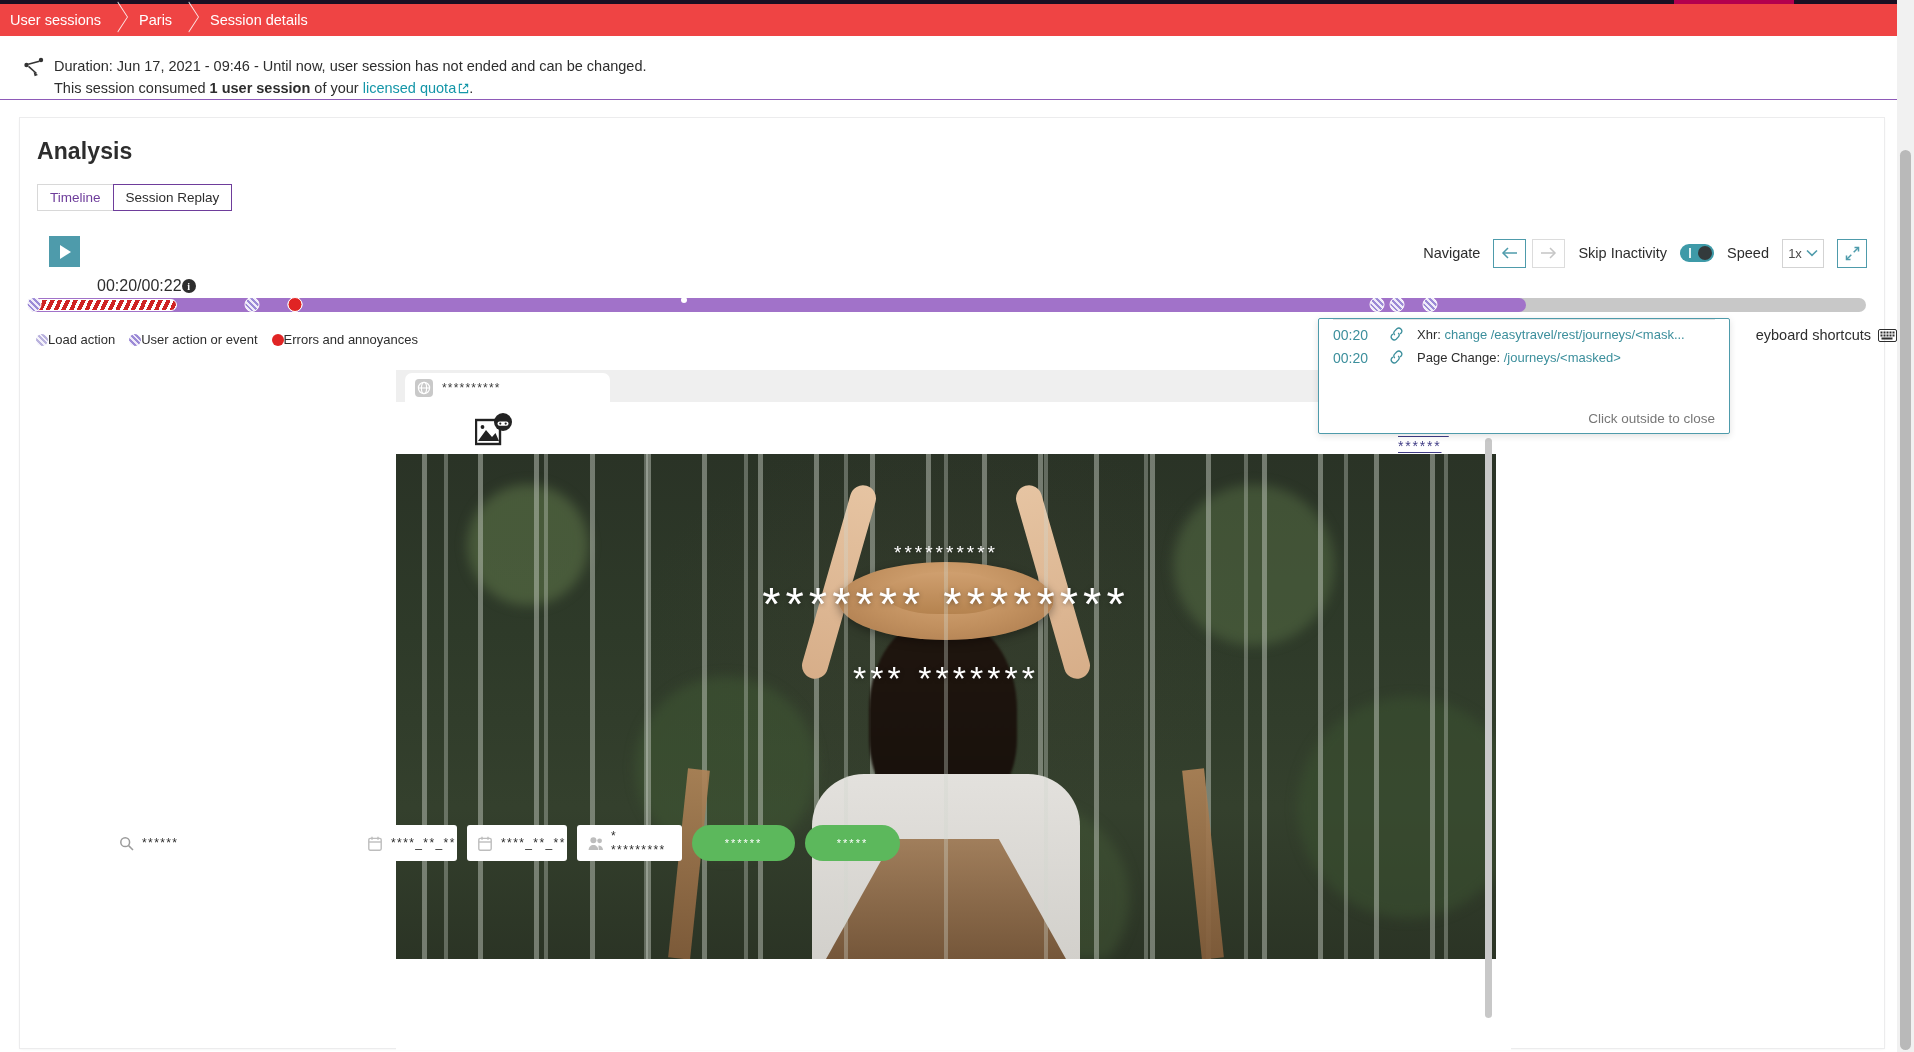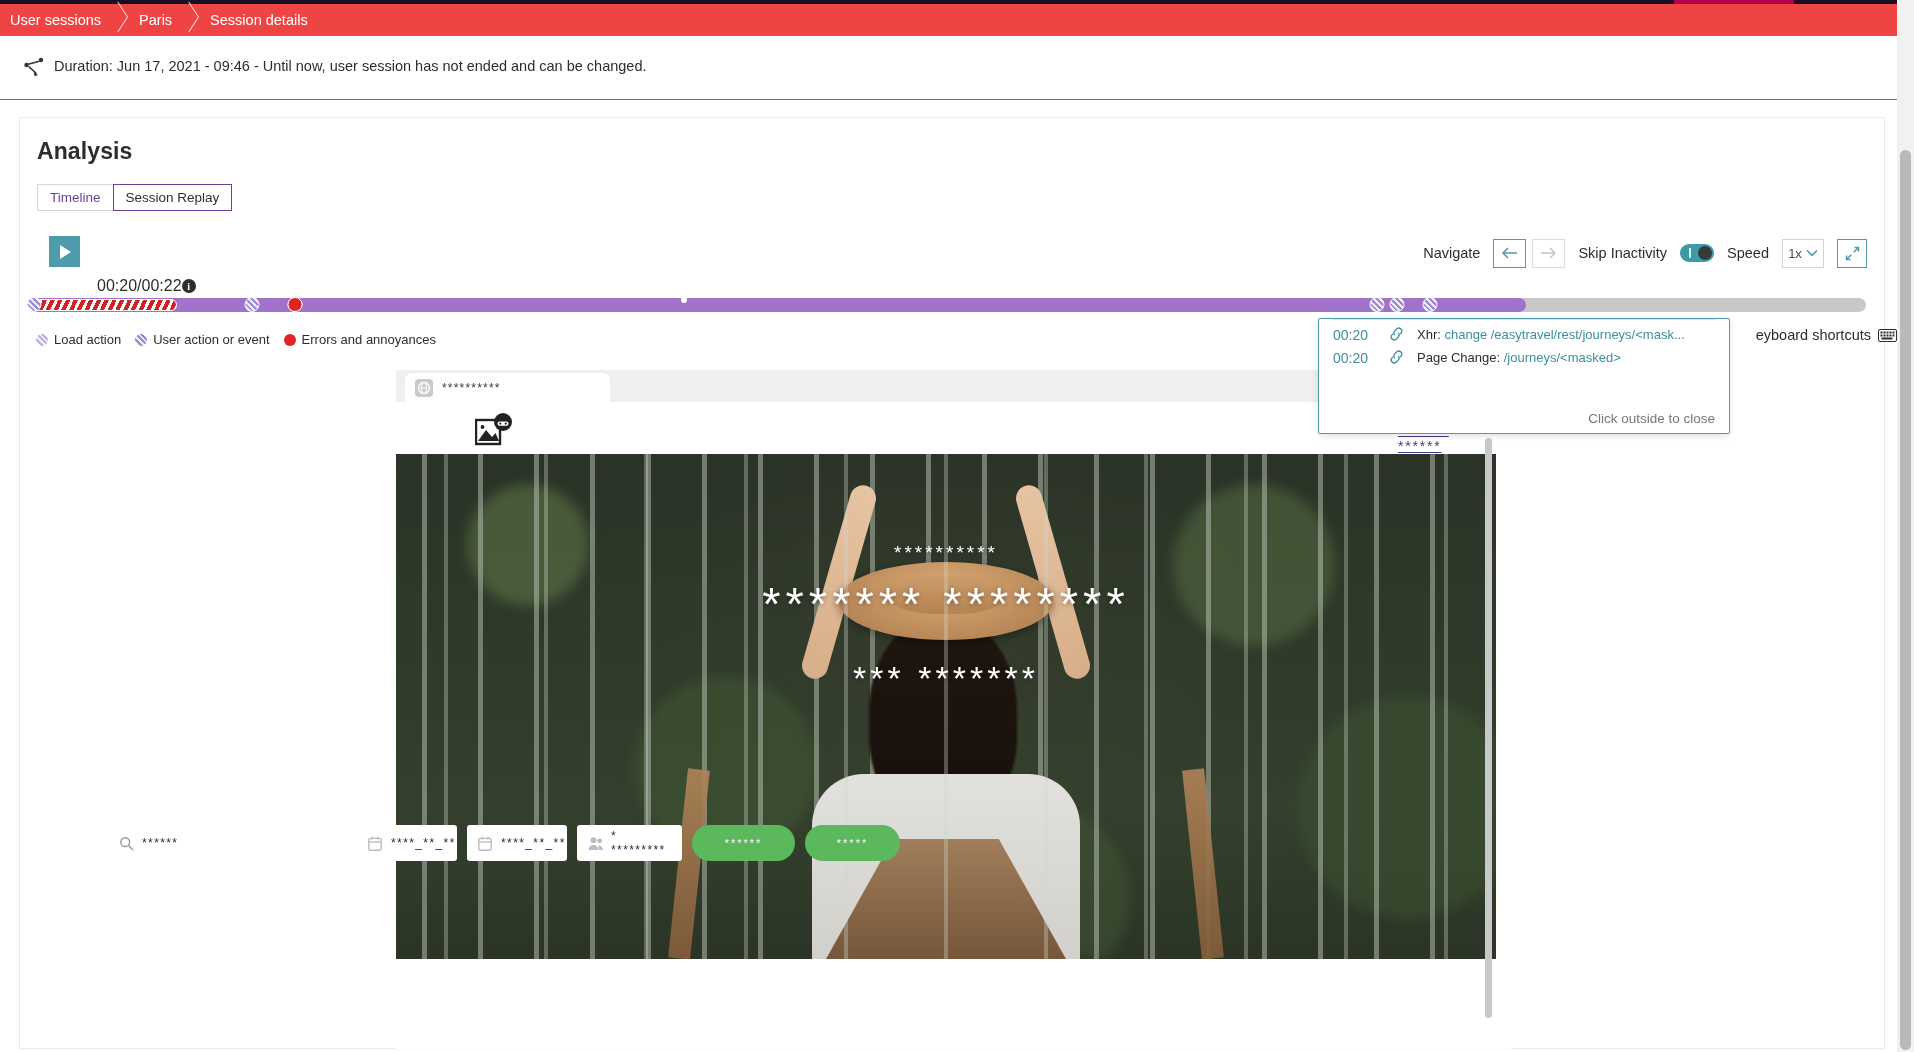--- a/index.html
+++ b/index.html
@@ -170,21 +170,21 @@
     background: repeating-linear-gradient(45deg,#9b8ad6 0 2px,#efeaf9 2px 4px);
   }
   .tl-marker.error { background: #e02424; }
 
   
   .legend {
     position: absolute; left: 36px; top: 332px;
     display: flex; align-items: center; gap: 14px;
     font-size: 13px; color: #2d2d2d;
   }
-  .legend-item { display: flex; align-items: center; gap: 6px; white-space: nowrap; }
+  .legend-item { display: flex; align-items: center; white-space: nowrap; }
   .lg-sw { width: 12px; height: 12px; border-radius: 50%; flex: none; }
   .lg-load { background: repeating-linear-gradient(45deg,#b9b2dd 0 2px,#f4f2fb 2px 4px); }
   .lg-action { background: repeating-linear-gradient(45deg,#9b8ad6 0 2px,#efeaf9 2px 4px); }
   .lg-error { background: #e02424; }
 
   
   .kb-shortcuts {
     position: absolute; right: 17px; top: 327px;
     font-size: 14.5px; color: #2d2d2d;
     display: flex; align-items: center; gap: 7px; white-space: nowrap;
@@ -390,20 +390,25 @@
   <svg width="24" height="24" viewBox="0 0 24 24" fill="none" stroke="#333" stroke-width="1.6">
     <circle cx="19" cy="4" r="2.2" fill="#333" stroke="none"></circle>
     <circle cx="4.5" cy="9" r="2.2" fill="#333" stroke="none"></circle>
     <path d="M17.4 5.3 L6.2 8.2"></path>
     <path d="M6.5 10.4 L14.5 17.5"></path>
     <path d="M11.6 16 L16 18.9 L12.6 20.3 Z" fill="#333" stroke="none"></path>
   </svg>
 </div>
 <div class="info-lines">
   <div class="info-line">Duration: Jun 17, 2021 - 09:46 - Until now, user session has not ended and can be changed.</div>
+  <div class="info-line"><span>This session consumed </span><b>1 user session</b><span> of your </span><a class="link-teal" href="#">licensed quota</a><span class="ext-ico"><svg width="11" height="11" viewBox="0 0 12 12" fill="none" stroke="#1496a8" stroke-width="1.2">
+          <path d="M4.5 1.5H1.5v9h9V7.5"></path>
+          <path d="M7.5 1.5h3v3"></path>
+          <path d="M10.5 1.5 L5.5 6.5"></path>
+        </svg></span><span>.</span></div>
 </div>
 
 <div class="panel">
   <div class="page-title">Analysis</div>
 
   <div class="seg">
     <div class="seg-btn">Timeline</div>
     <div class="seg-btn active">Session Replay</div>
   </div>
 

